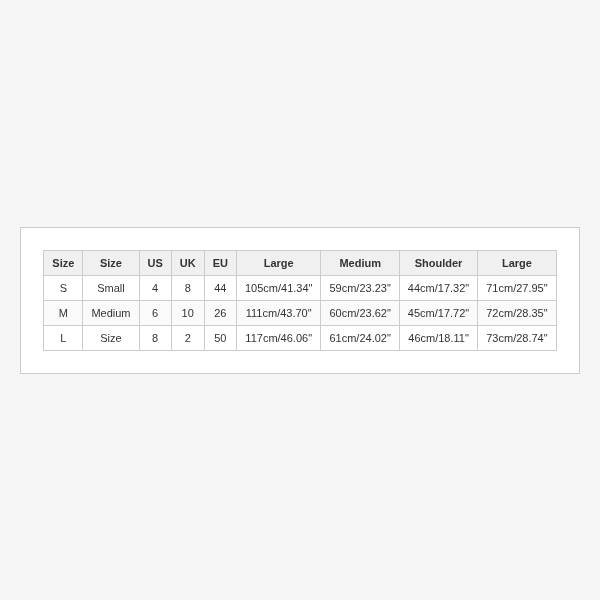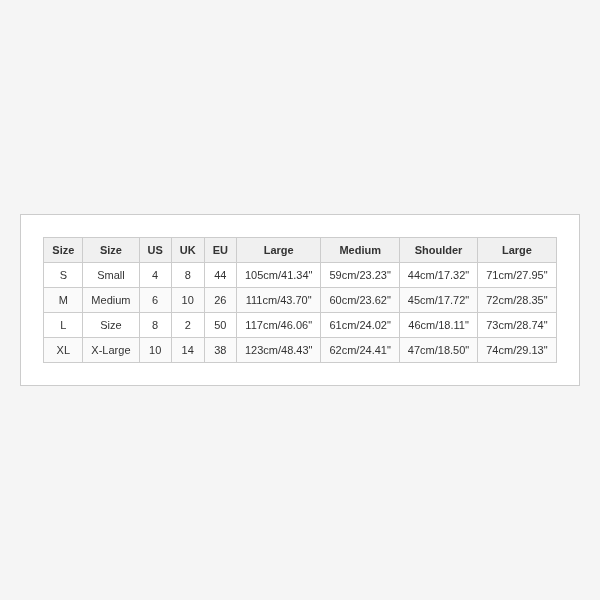--- a/index.html
+++ b/index.html
@@ -85,26 +85,15 @@
           <td>L</td>
           <td>Size</td>
           <td>8</td>
           <td>2</td>
           <td>50</td>
           <td>117cm/46.06"</td>
           <td>61cm/24.02"</td>
           <td>46cm/18.11"</td>
           <td>73cm/28.74"</td>
         </tr>
-        <tr>
-          <td>XL</td>
-          <td>X-Large</td>
-          <td>10</td>
-          <td>14</td>
-          <td>38</td>
-          <td>123cm/48.43"</td>
-          <td>62cm/24.41"</td>
-          <td>47cm/18.50"</td>
-          <td>74cm/29.13"</td>
-        </tr>
       </tbody>
   </table>
 </div>
 
 </body></html>

